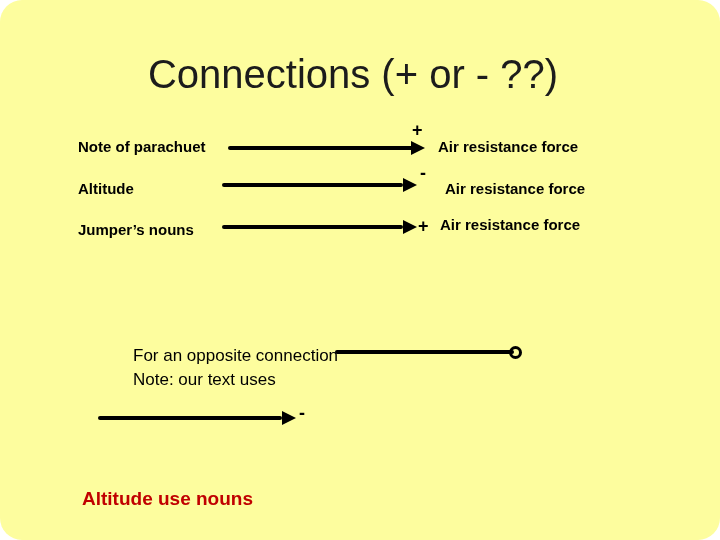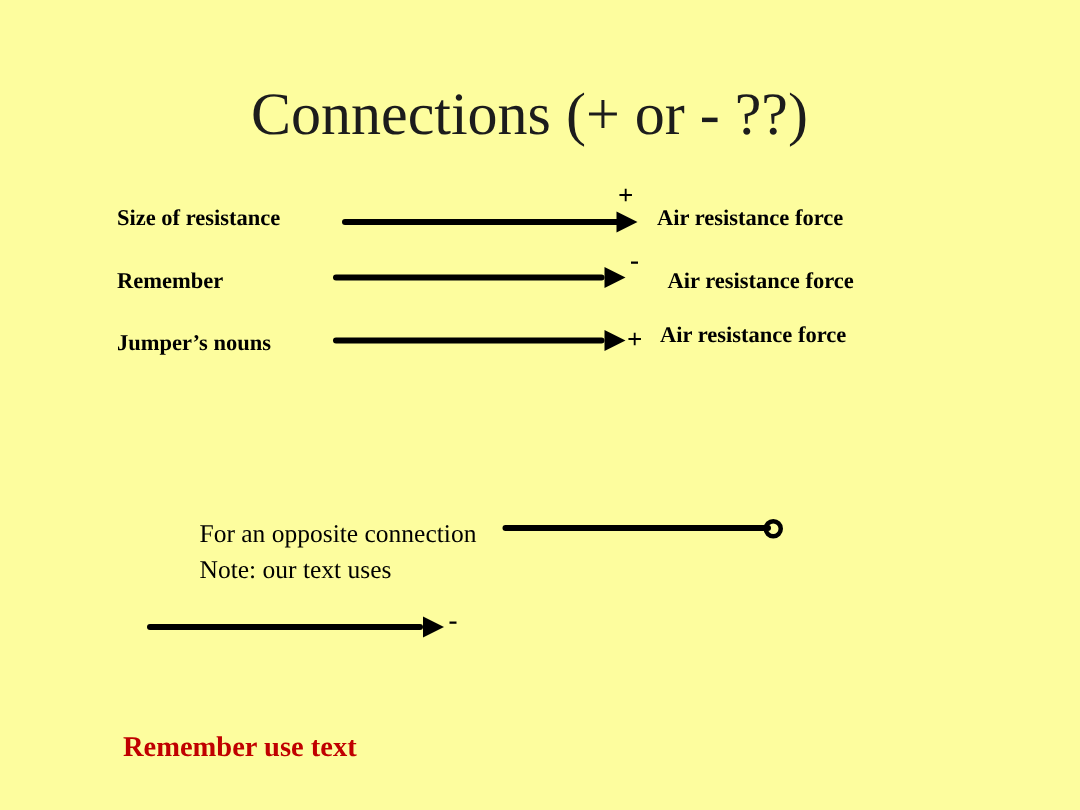--- a/index.html
+++ b/index.html
@@ -1,22 +1,23 @@
 <!DOCTYPE html>
 <html style="--background: #FDFD9E; --title_text: #1C1C1C; --body_text: #000000; --footer_red: #C00000;"><head>
 <meta charset="utf-8">
 <style>
   html, body { margin: 0; padding: 0; }
   .slide {
     position: relative;
     width: 720px;
     height: 540px;
     background: var(--background, #FDFD9E);
-    font-family: Liberation Serif, serif;
+    font-family: Liberation Sans, sans-serif;
     overflow: hidden;
+    border-radius: 22px;
   }
   .title {
     position: absolute;
     top: 52px;
     left: 0;
     width: 706px;
     text-align: center;
     font-size: 40px;
     font-weight: normal;
     color: var(--title_text, #1C1C1C);
@@ -79,29 +80,29 @@
   }
 </style>
 </head>
 <body>
 
 <div class="slide">
 
   <h1 class="title">Connections (+ or - ??)</h1>
 
   <div>
-    <span class="row-label" style="left:78px; top:138px;">Size of resistance</span>
+    <span class="row-label" style="left:78px; top:138px;">Note of parachuet</span>
     <div class="hline" style="left:228px; top:146px; width:185px;"></div>
     <div class="ahead" style="left:411px; top:141px;"></div>
     <span class="sign" style="left:412px; top:121px;">+</span>
     <span class="row-target" style="left:438px; top:138px;">Air resistance force</span>
   </div>
 
   <div>
-    <span class="row-label" style="left:78px; top:180px;">Remember</span>
+    <span class="row-label" style="left:78px; top:180px;">Altitude</span>
     <div class="hline" style="left:222px; top:183px; width:181px;"></div>
     <div class="ahead" style="left:403px; top:178px;"></div>
     <span class="sign" style="left:420px; top:164px;">-</span>
     <span class="row-target" style="left:445px; top:180px;">Air resistance force</span>
   </div>
 
   <div>
     <span class="row-label" style="left:78px; top:221px;">Jumper’s nouns</span>
     <div class="hline" style="left:222px; top:225px; width:181px;"></div>
     <div class="ahead" style="left:403px; top:220px;"></div>
@@ -115,15 +116,15 @@
   </div>
   <div class="hline" style="left:335px; top:350px; width:179px;"></div>
   <div class="oterm" style="left:509px; top:346px;"></div>
 
   <div>
     <div class="hline" style="left:98px; top:416px; width:184px;"></div>
     <div class="ahead" style="left:282px; top:411px;"></div>
     <span class="sign" style="left:299px; top:404px;">-</span>
   </div>
 
-  <div class="footer">Remember use text</div>
+  <div class="footer">Altitude use nouns</div>
 
 </div>
 
 </body></html>

